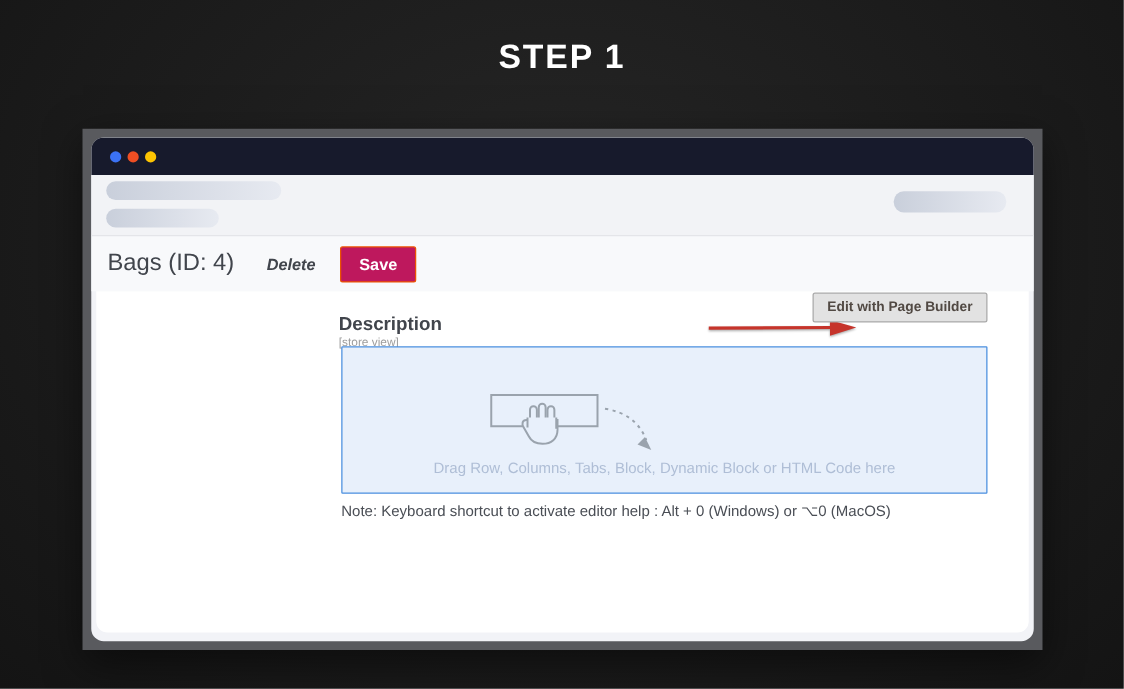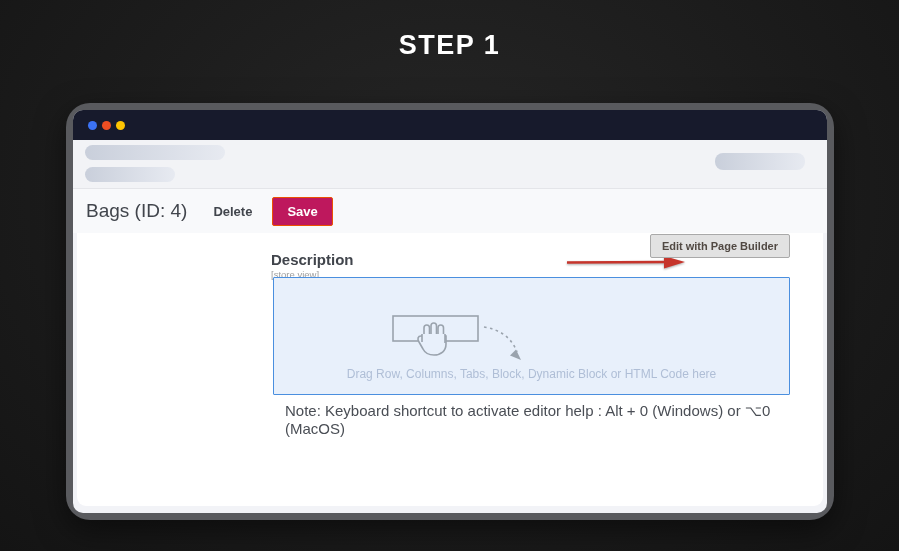--- a/index.html
+++ b/index.html
@@ -13,21 +13,21 @@
   
   .step-title {
     position:absolute; top:30px; left:0; width:100%;
     text-align:center; color:#ffffff; font-size:27px; font-weight:700;
     letter-spacing:1.5px;
   }
 
   
   .window {
     position:absolute; left:66px; top:103px; width:768px; height:417px;
-    background:#595a5e; border-radius:24px;
+    background:#595a5e; border-radius:0;
     box-shadow:0 10px 30px rgba(0,0,0,0.5);
   }
   .window-inner {
     position:absolute; inset:7px; border-radius:10px; overflow:hidden;
     background:#f2f3f7; display:flex; flex-direction:column;
   }
   .titlebar {
     height:30px; background:#171a2c; display:flex; align-items:center;
     padding-left:15px; flex:none;
   }
@@ -45,21 +45,21 @@
 
   
   .page-row {
     height:45px; flex:none; background:#f8f9fb;
     border-top:1px solid #e4e5e9;
     display:flex; align-items:center; padding-left:13px;
   }
   .page-title { font-size:19px; color:#41454c; font-weight:400; }
   .btn-delete {
     margin-left:26px; background:none; border:none; cursor:pointer;
-    font-family:inherit; font-size:13px; font-weight:700; color:#41454c;
+    font-family:inherit; font-size:13px; font-weight:700; color:#41454c;font-style:italic;
   }
   .btn-save {
     margin-left:20px; background:#be185d; border:1px solid #eb5202; cursor:pointer;
     font-family:inherit; font-size:13px; font-weight:600; color:#ffffff;
     padding:6px 14px; border-radius:2px;
   }
 
   
   .content-panel {
     flex:1; margin:0 4px 7px 4px; background:#ffffff;
@@ -86,22 +86,22 @@
     position:absolute; left:196px; top:44px; width:517px; height:118px;
     background:#e8f0fb; border:1px solid #4a8fdf; border-radius:1px;
   }
   .drag-icon { position:absolute; left:118px; top:22px; }
   .dropzone-hint {
     position:absolute; bottom:13px; left:0; width:100%;
     text-align:center; font-size:12px; color:#afbed6;
   }
 
   .editor-note {
-    position:absolute; left:208px; top:169px;
-    font-size:15px; color:#4a4e55;
+    position:absolute; left:196px; top:169px;
+    font-size:12px; color:#4a4e55;
   }
 </style>
 </head>
 <body>
 
 <div class="step-title">STEP 1</div>
 
 <div class="window">
   <div class="window-inner">
 

